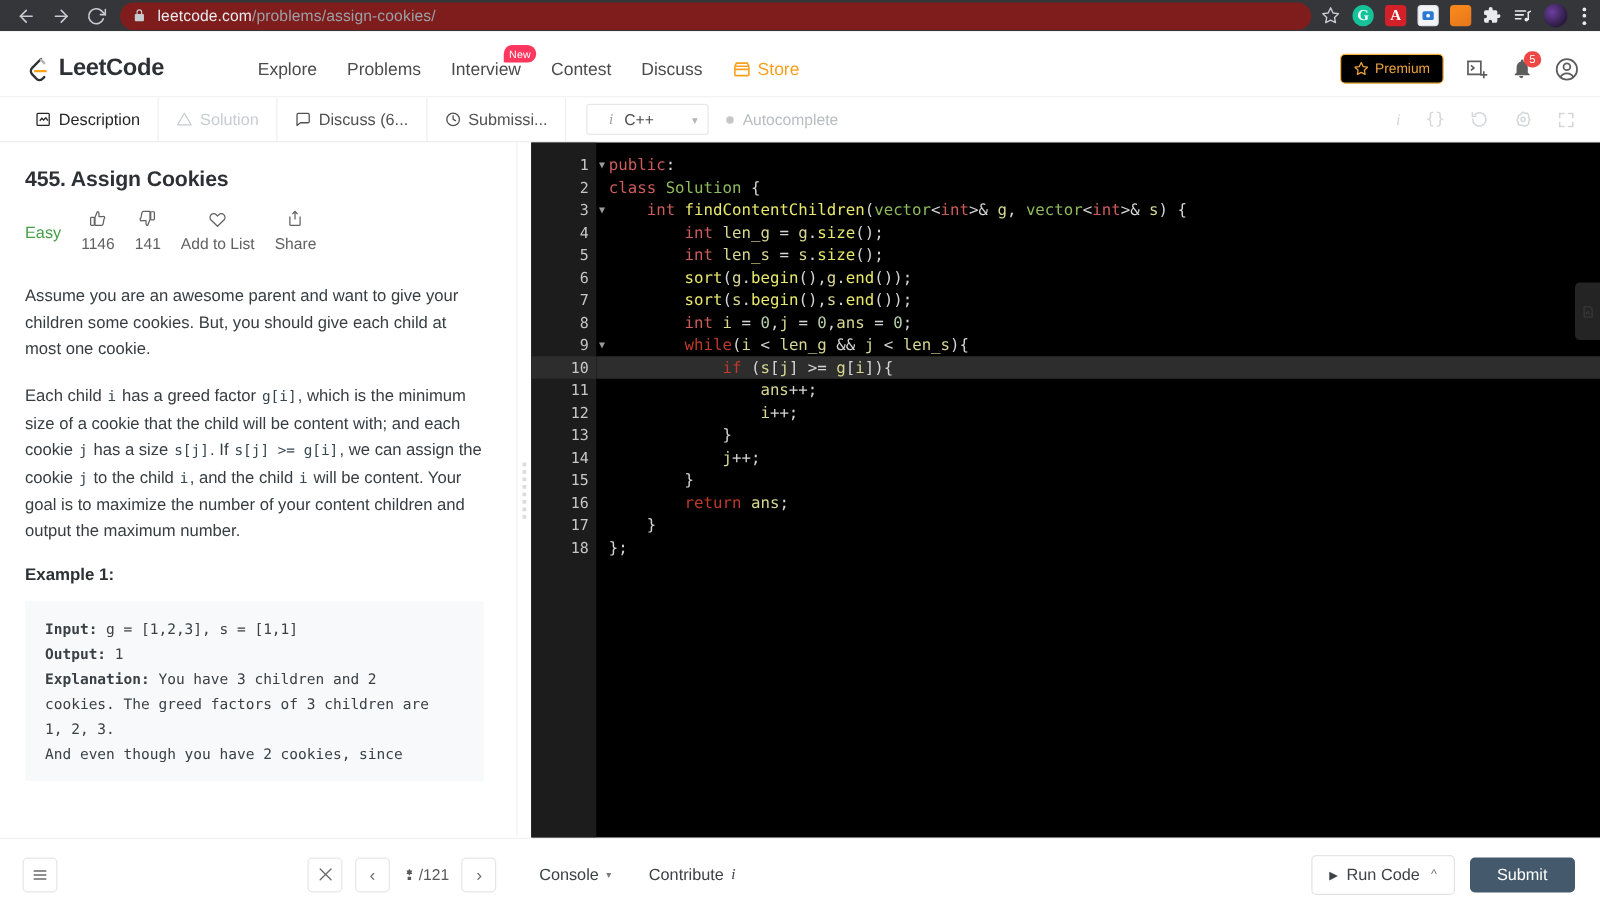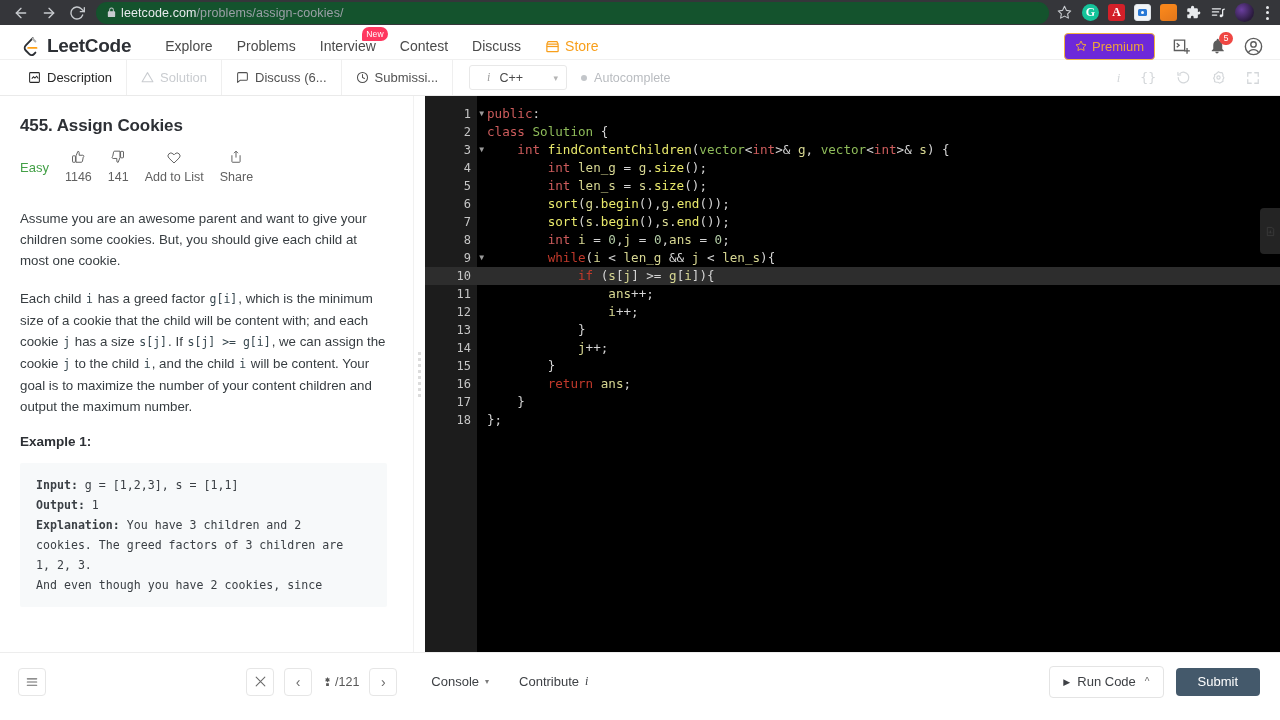--- a/index.html
+++ b/index.html
@@ -24,27 +24,27 @@
     width: 26px; height: 22px;
     display: flex; align-items: center; justify-content: center;
     color: #c8cbcf;
     border-radius: 50%;
     flex: none;
   }
   .nav-btn svg { display: block; }
   .omnibox {
     flex: 1;
     height: 22px;
-    background: #14532d;
+    background: #7f1d1d;
     border-radius: 11px;
     display: flex;
     align-items: center;
     padding: 0 10px;
     margin: 0 6px 0 4px;
-    gap: 4px;
+    gap: 9px;
     min-width: 0;
   }
   .omni-lock { color: #c8cbcf; display:flex; align-items:center; flex:none;}
   .omni-url {
     font-size: 12.5px;
     color: #9aa0a6;
     white-space: nowrap;
     overflow: hidden;
     text-overflow: ellipsis;
     letter-spacing: .1px;
@@ -72,26 +72,27 @@
   .avatar-ext {
     width: 19px; height: 19px; border-radius: 50%;
     background: radial-gradient(circle at 35% 35%, #6b3fa0, #2a1b3d 70%);
     flex: none;
   }
   .kebab { flex-direction: column; gap: 2.5px; padding: 0 3px;}
   .kebab span { width: 3px; height: 3px; background: #e8eaed; border-radius: 50%; display:block;}
 
   
   .lc-header {
-    height: 35px;
+    height: 53px;
     background: #fff;
     display: flex;
     align-items: center;
     padding: 8px 16px 0 20px;
     border-bottom: 1px solid #f0f0f0;
+    gap: 41px;
   }
   .logo { display: flex; align-items: center; gap: 6px; margin-right: 22px; }
   .logo-mark { width: 21px; height: 21px; display:block;}
   .logo-text {
     font-size: 19px; font-weight: bold; color: #2d3035; letter-spacing: -.3px;
   }
   .nav-links { display: flex; align-items: center; gap: 0; }
   .nav-link {
     font-size: 14px; color: #3c3c4399; color: #4b4b4b;
     padding: 0 12px; position: relative; white-space: nowrap;
@@ -109,24 +110,24 @@
     padding: 2.5px 4px 2.5px;
     border-radius: 7px 7px 7px 1px;
     font-weight: 500;
     letter-spacing: .2px;
   }
   .header-right { margin-left: auto; display: flex; align-items: center; gap: 17px; }
   .premium-btn {
     border: 1px solid #f3b340;
     color: #eda33c;
     border-radius: 4px;
-    font-size: 13px;
+    font-size: 11px;
     padding: 5px 10px;
     display: flex; align-items: center; gap: 5px;
-    background: #6d28d9;
+    background: #000000;
     cursor: pointer;
   }
   .hdr-ico { color: #5c5c5c; display: flex; align-items: center; position: relative; cursor: pointer;}
   .bell-badge {
     position: absolute; top: -5px; right: -7px;
     background: #ef4743; color: #fff;
     font-size: 9px; line-height: 1;
     border-radius: 8px;
     padding: 2px 4.5px;
     font-weight: 500;

